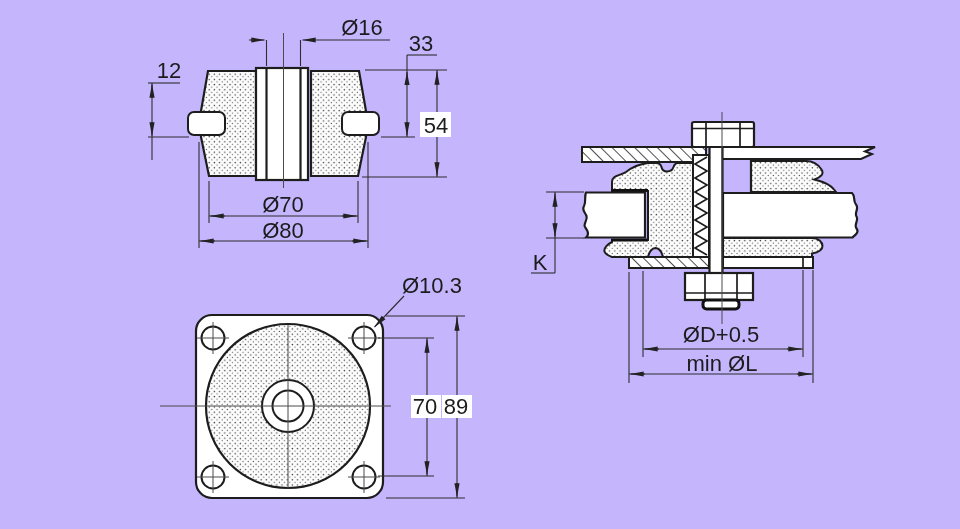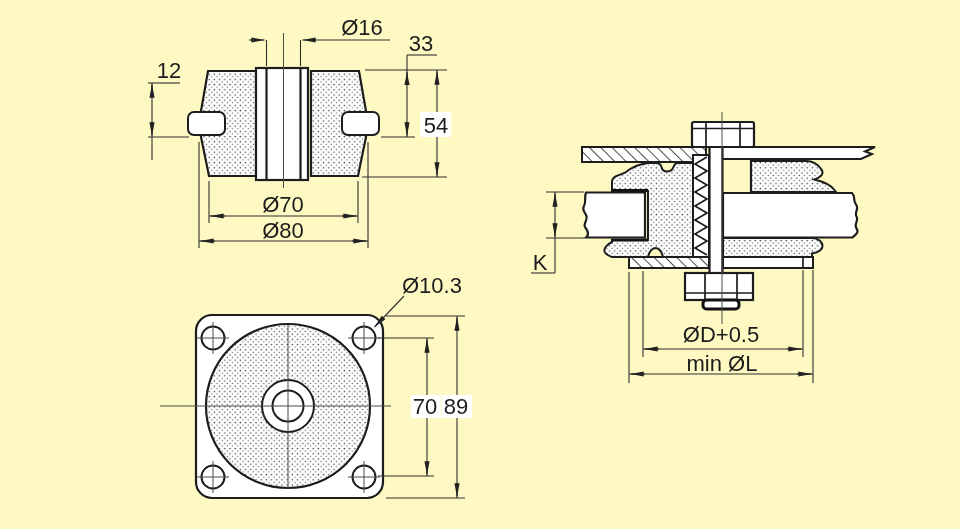--- a/index.html
+++ b/index.html
@@ -1,16 +1,16 @@
 <!DOCTYPE html>
 <html><head>
 <meta charset="utf-8">
 <style>
   html,body{margin:0;padding:0;background:#fff;}
-  .stage{position:relative;width:960px;height:529px;background:#fef9c3;overflow:hidden;
+  .stage{position:relative;width:960px;height:529px;background:#c4b5fd;overflow:hidden;
          font-family:"Liberation Sans",sans-serif;}
   svg{display:block;}
   svg text{font-family:"Liberation Sans",sans-serif;font-size:22px;fill:#1c1c1c;}
   .thin{stroke:#2e2e2e;stroke-width:1.1;fill:none;}
   .cl{stroke:#4a4a4a;stroke-width:1;fill:none;}
   .main{stroke:#1d1d1d;stroke-width:2.2;fill:none;}
   .med{stroke:#1d1d1d;stroke-width:1.7;fill:none;}
   .thick{stroke:#111;stroke-width:3;fill:none;}
 </style>
 </head>

